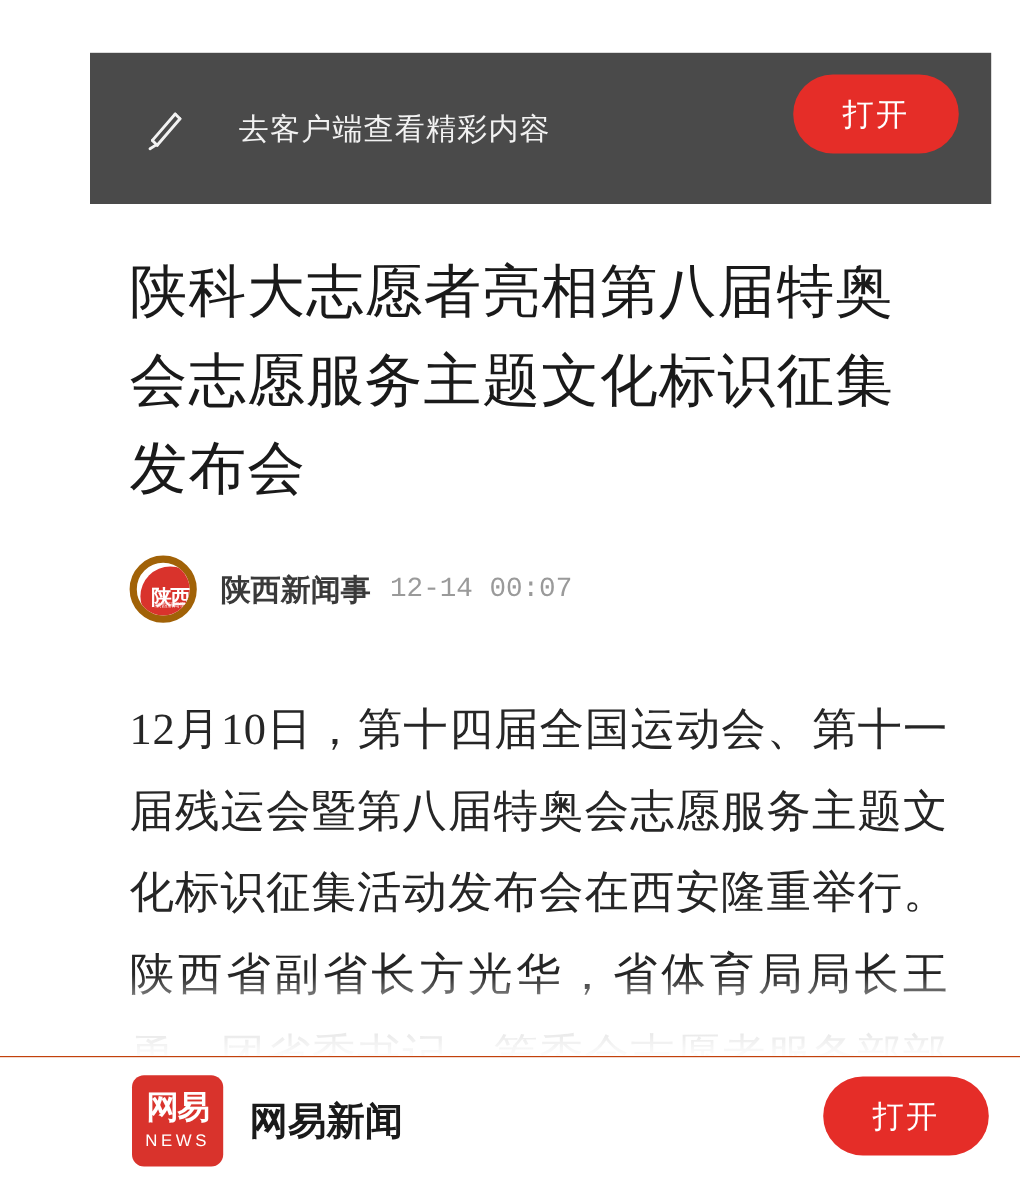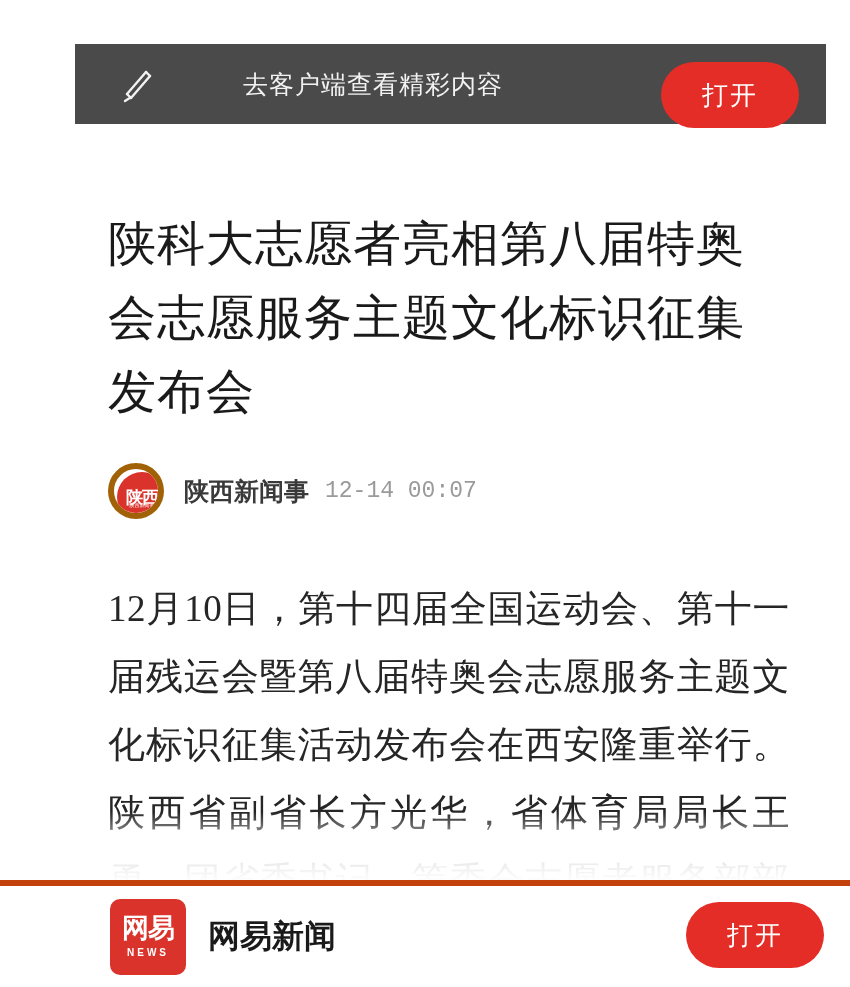--- a/index.html
+++ b/index.html
@@ -16,25 +16,24 @@
     height: 987px;
     background: #ffffff;
   }
 
   
   .top-banner {
     position: absolute;
     left: 75px;
     top: 44px;
     width: 751px;
-    height: 80px;
+    height: 126px;
     background: #4a4a4a;
     display: flex;
     align-items: center;
-    gap: 44px;
   }
   .pencil-icon {
     width: 46px;
     height: 46px;
     margin-left: 42px;
     position: relative;
     flex: 0 0 auto;
   }
   .pencil-icon svg { display: block; }
   .banner-text {
@@ -154,21 +153,21 @@
   }
 
   
   .bottom-bar {
     position: absolute;
     left: 0;
     bottom: 0;
     width: 850px;
     height: 107px;
     background: #ffffff;
-    border-top: 6px solid #c2410c;
+    border-top: 1px solid #c2410c;
     display: flex;
     align-items: center;
   }
   .app-logo {
     width: 76px;
     height: 76px;
     border-radius: 10px;
     background: #d9332c;
     margin-left: 110px;
     color: #ffffff;
@@ -179,24 +178,23 @@
     flex: 0 0 auto;
   }
   .app-logo .lg-main {
     font-family: "Liberation Serif", serif;
     font-weight: bold;
     font-size: 27px;
     letter-spacing: -1px;
     line-height: 1;
   }
   .app-logo .lg-sub {
-    font-size: 10px;
+    font-size: 14px;
     letter-spacing: 3px;
     margin-top: 5px;
-    font-weight: bold;
   }
   .app-meta {
     margin-left: 22px;
     display: flex;
     flex-direction: row;
     justify-content: center;
   }
   .app-name {
     font-family: "Liberation Serif", serif;
     font-weight: bold;

